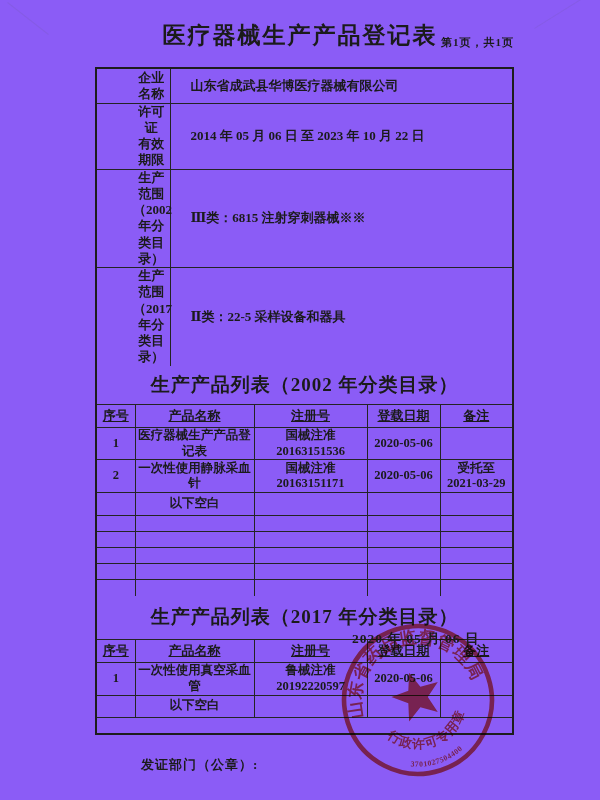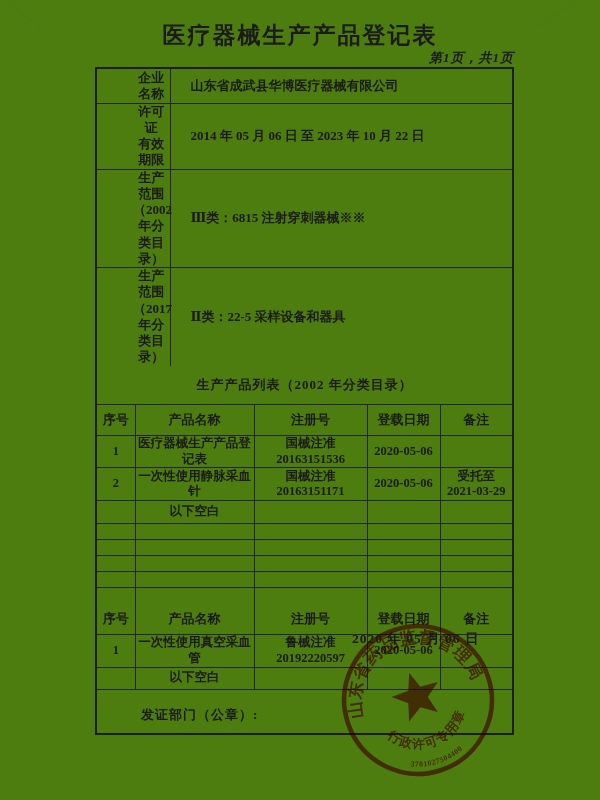--- a/index.html
+++ b/index.html
@@ -5,35 +5,35 @@
   * { margin:0; padding:0; box-sizing:border-box; }
   html,body { width:600px; height:800px; }
   body {
     font-family: "Liberation Serif", "DejaVu Serif", serif;
     color:#1b1b1b;
     background:#ffffff;
   }
   .page {
     position:relative;
     width:600px; height:800px;
-    background:#4d7c0f;
+    background:#8b5cf6;
     overflow:hidden;
   }
   
   .fold { position:absolute; background:rgba(90,90,90,0.10); }
   .fold-tl { top:18px; left:2px; width:52px; height:1px; transform:rotate(38deg); }
   .fold-tr { top:12px; right:10px; width:60px; height:1px; transform:rotate(-32deg); }
 
   .doc-title {
     position:absolute; top:20px; left:0; width:100%;
     text-align:center; font-size:23px; font-weight:bold; letter-spacing:2px;
   }
   .page-indicator {
-    position:absolute; top:49px; right:86px;
-    font-size:13px; font-weight:bold; letter-spacing:1px;font-style:italic;
+    position:absolute; top:35px; right:86px;
+    font-size:11px; font-weight:bold; letter-spacing:1px;
   }
 
   .doc {
     position:absolute; left:95px; top:67px;
     width:419px; height:668px;
     border:2px solid #1d1d1d;
     display:flex; flex-direction:column;
     background:transparent;
   }
   table { border-collapse:collapse; width:100%; table-layout:fixed; }
@@ -47,33 +47,33 @@
   tr td:last-child,  tr th:last-child  { border-right:none; }
   table tr:first-child td, table tr:first-child th { border-top:none; }
 
   .info-table td { font-size:13px;padding-left:36px; }
   .info-table td.val { text-align:left; padding-left:20px; }
   .info-table tr:last-child td { border-bottom:none; }
 
   .section-title {
     border-bottom:1.5px solid #242424;
     display:flex; align-items:center; justify-content:center;
-    font-size:13px; font-weight:bold; letter-spacing:1px;
+    font-size:19px; font-weight:bold; letter-spacing:1px;
   }
   .st-2002 { height:39px; }
   .st-2017 { height:44px; }
 
-  .prod-table th { font-size:13px; height:31px; }
+  .prod-table th { font-size:13px; height:23px;text-decoration:underline; }
   .prod-table td { font-size:12.5px; }
   .prod-table tr:last-child td { border-bottom:none; }
   .prod-table .empty-row td { height:16px; }
 
   .footer-area { position:relative; flex:1; border-top:1.5px solid #242424; }
   .issuing-label {
-    position:absolute; left:44px; top:16px;
+    position:absolute; left:44px; top:38px;
     font-size:13px; font-weight:bold; letter-spacing:1px;
   }
   .issue-date {
     position:absolute; left:352px; top:630px;
     font-size:13.5px; font-weight:bold; letter-spacing:1px;
     z-index:5;
   }
   .stamp {
     position:absolute; left:336px; top:618px;
     width:164px; height:164px;
@@ -197,20 +197,21 @@
       <tr class="empty-row">
             <td></td>
             <td></td>
             <td></td>
             <td></td>
             <td></td>
           </tr>
     </tbody>
       </table>
 
+    <div class="section-title st-2017">生产产品列表（2017 年分类目录）</div>
     <table class="prod-table">
       <colgroup>
           <col style="width:38px">
           <col style="width:119px">
           <col style="width:113px">
           <col style="width:73px">
           <col>
         </colgroup>
       <tbody>
           <tr>

